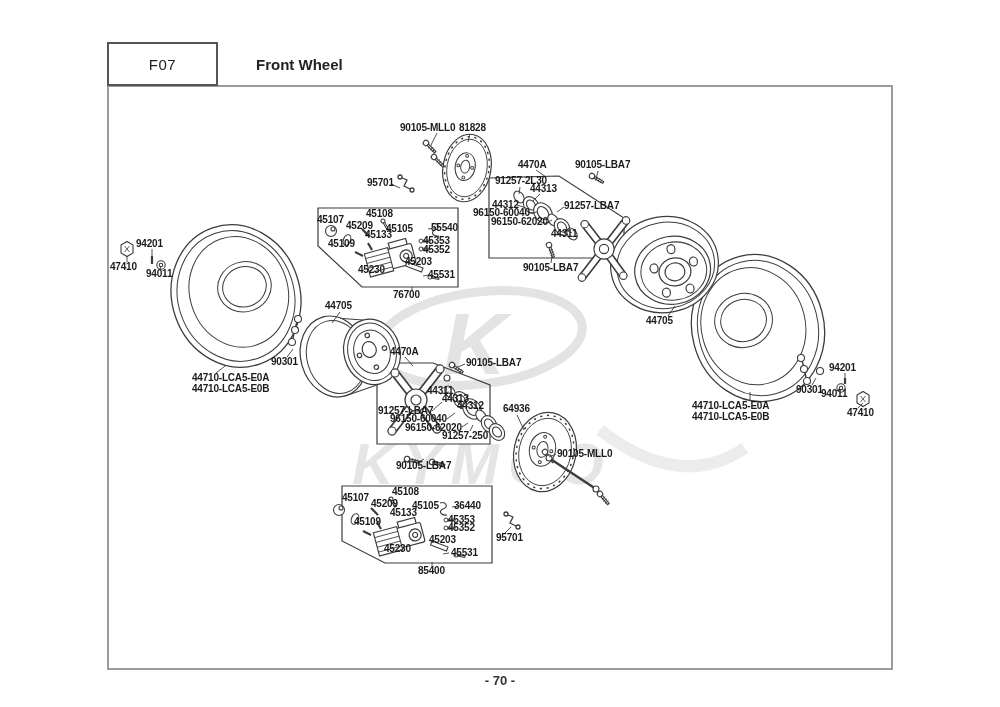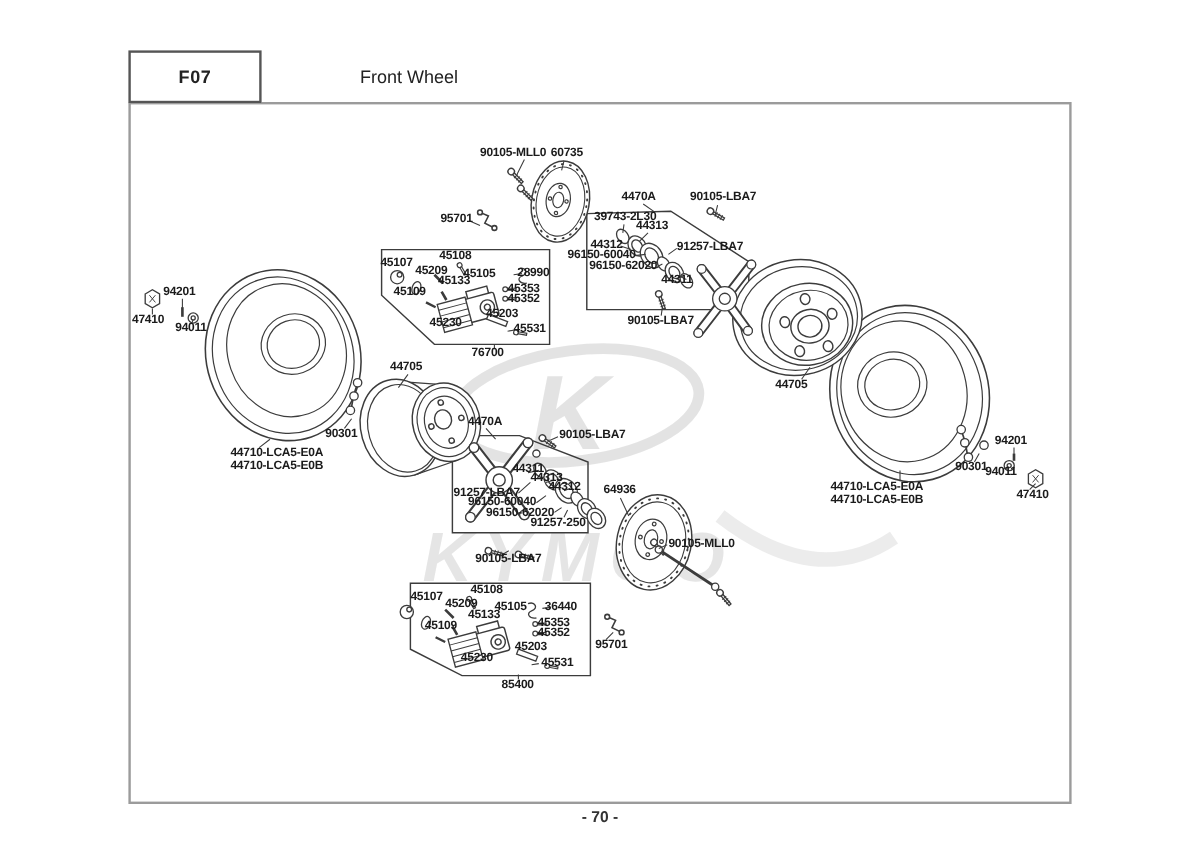--- a/index.html
+++ b/index.html
@@ -3,23 +3,23 @@
 <meta charset="utf-8">
 <style>
   html,body{margin:0;padding:0;background:#fff;}
   .page{position:relative;width:1000px;height:707px;background:#fff;
         font-family:"Liberation Sans",sans-serif;overflow:hidden;}
   .frame{position:absolute;left:107px;top:85px;width:786px;height:585px;
          border:2px solid #9b9b9b;box-sizing:border-box;}
   .header-box{position:absolute;left:107px;top:42px;width:111px;height:44px;
          border:2px solid #555;background:#fff;box-sizing:border-box;
          display:flex;align-items:center;justify-content:center;
-         font-size:15px;font-weight:bold;color:#222;letter-spacing:.5px;z-index:5;}
+         font-size:15px;font-weight:normal;color:#222;letter-spacing:.5px;z-index:5;}
   .header-title{position:absolute;left:256px;top:56px;font-size:15px;
-         font-weight:normal;color:#222;z-index:5;margin-left:44px;}
+         font-weight:bold;color:#222;z-index:5;}
   .art{position:absolute;left:0;top:0;z-index:1;}
   .co{position:absolute;font-size:10px;font-weight:bold;color:#1b1b1b;
       letter-spacing:-0.2px;white-space:nowrap;line-height:1;z-index:3;}
   .footer{position:absolute;left:0;width:1000px;top:673px;text-align:center;
       font-size:13px;font-weight:bold;color:#333;z-index:5;}
 </style>
 </head>
 <body>
 
 <div class="page">
@@ -280,37 +280,37 @@
                M417,463 L424,459 M556,454 L549,457
                M459,506 L452,507 M449,553 L443,554 M432,566 L432,562
                M505,533 L511,527
                M668,316 L675,306 M750,401 L750,392
                M812,385 L816,378 M845,373 L845,381 M836,391 L840,389
                M858,408 L863,403"></path>
     </g>
   </svg>
 
   <span class="co" style="left:400px;top:123px">90105-MLL0</span>
-  <span class="co" style="left:459px;top:123px">60735</span>
+  <span class="co" style="left:459px;top:123px">81828</span>
   <span class="co" style="left:367px;top:178px">95701</span>
   <span class="co" style="left:518px;top:160px">4470A</span>
   <span class="co" style="left:575px;top:160px">90105-LBA7</span>
-  <span class="co" style="left:495px;top:176px">39743-2L30</span>
+  <span class="co" style="left:495px;top:176px">91257-2L30</span>
   <span class="co" style="left:530px;top:184px">44313</span>
   <span class="co" style="left:492px;top:200px">44312</span>
   <span class="co" style="left:473px;top:208px">96150-60040</span>
   <span class="co" style="left:491px;top:217px">96150-62020</span>
   <span class="co" style="left:564px;top:201px">91257-LBA7</span>
   <span class="co" style="left:551px;top:229px">44311</span>
   <span class="co" style="left:523px;top:263px">90105-LBA7</span>
   <span class="co" style="left:317px;top:215px">45107</span>
   <span class="co" style="left:366px;top:209px">45108</span>
   <span class="co" style="left:346px;top:221px">45209</span>
   <span class="co" style="left:386px;top:224px">45105</span>
-  <span class="co" style="left:431px;top:223px">28990</span>
+  <span class="co" style="left:431px;top:223px">55540</span>
   <span class="co" style="left:365px;top:230px">45133</span>
   <span class="co" style="left:328px;top:239px">45109</span>
   <span class="co" style="left:423px;top:236px">45353</span>
   <span class="co" style="left:423px;top:245px">45352</span>
   <span class="co" style="left:405px;top:257px">45203</span>
   <span class="co" style="left:358px;top:265px">45230</span>
   <span class="co" style="left:428px;top:270px">45531</span>
   <span class="co" style="left:393px;top:290px">76700</span>
   <span class="co" style="left:136px;top:239px">94201</span>
   <span class="co" style="left:110px;top:262px">47410</span>

